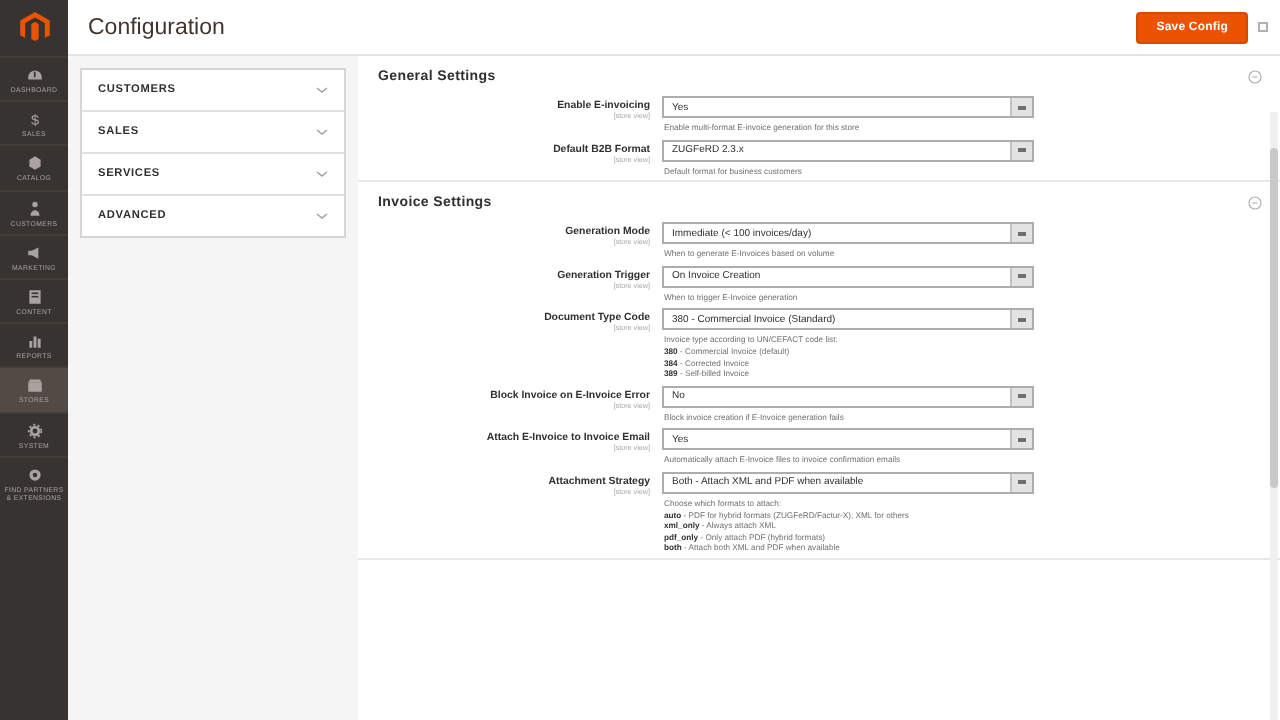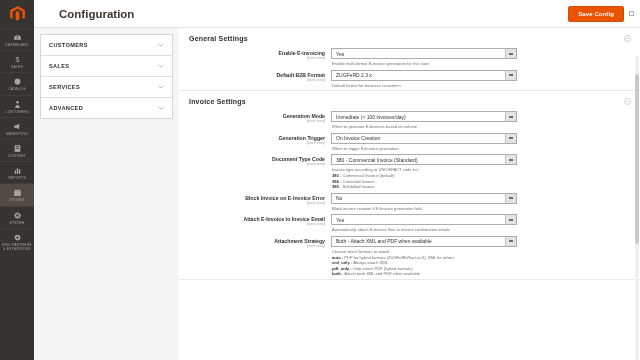--- a/index.html
+++ b/index.html
@@ -33,21 +33,21 @@
     display: block; padding: 0 1px; white-space: pre-line;
   }
 
   
   .page { flex: 1; display: flex; flex-direction: column; min-width: 0; background: #f5f5f5; }
 
   .topbar {
     height: 28px; background: #ffffff; border-bottom: 1px solid #e3e3e3;
     display: flex; align-items: center; padding: 0 6px 0 10px; flex: 0 0 28px;
   }
-  .page-title { font-size: 11.5px; color: #41362f; font-weight: 700; margin-left: 15px; }
+  .page-title { font-size: 11.5px; color: #41362f; font-weight: 400; }
   .topbar-right { margin-left: auto; display: flex; align-items: center; gap: 5px; }
   .btn-save {
     background: #eb5202; color: #fff; border: 1px solid #d24d00;
     border-radius: 2px; font-size: 6px; font-weight: bold;
     padding: 4px 9px; cursor: pointer; letter-spacing: .1px;
   }
   .sys-dot { width: 5px; height: 5px; border: 1px solid #b0b0b0; background:#fff; }
 
   .content { flex: 1; display: flex; min-height: 0; background: #f5f5f5; }
 

